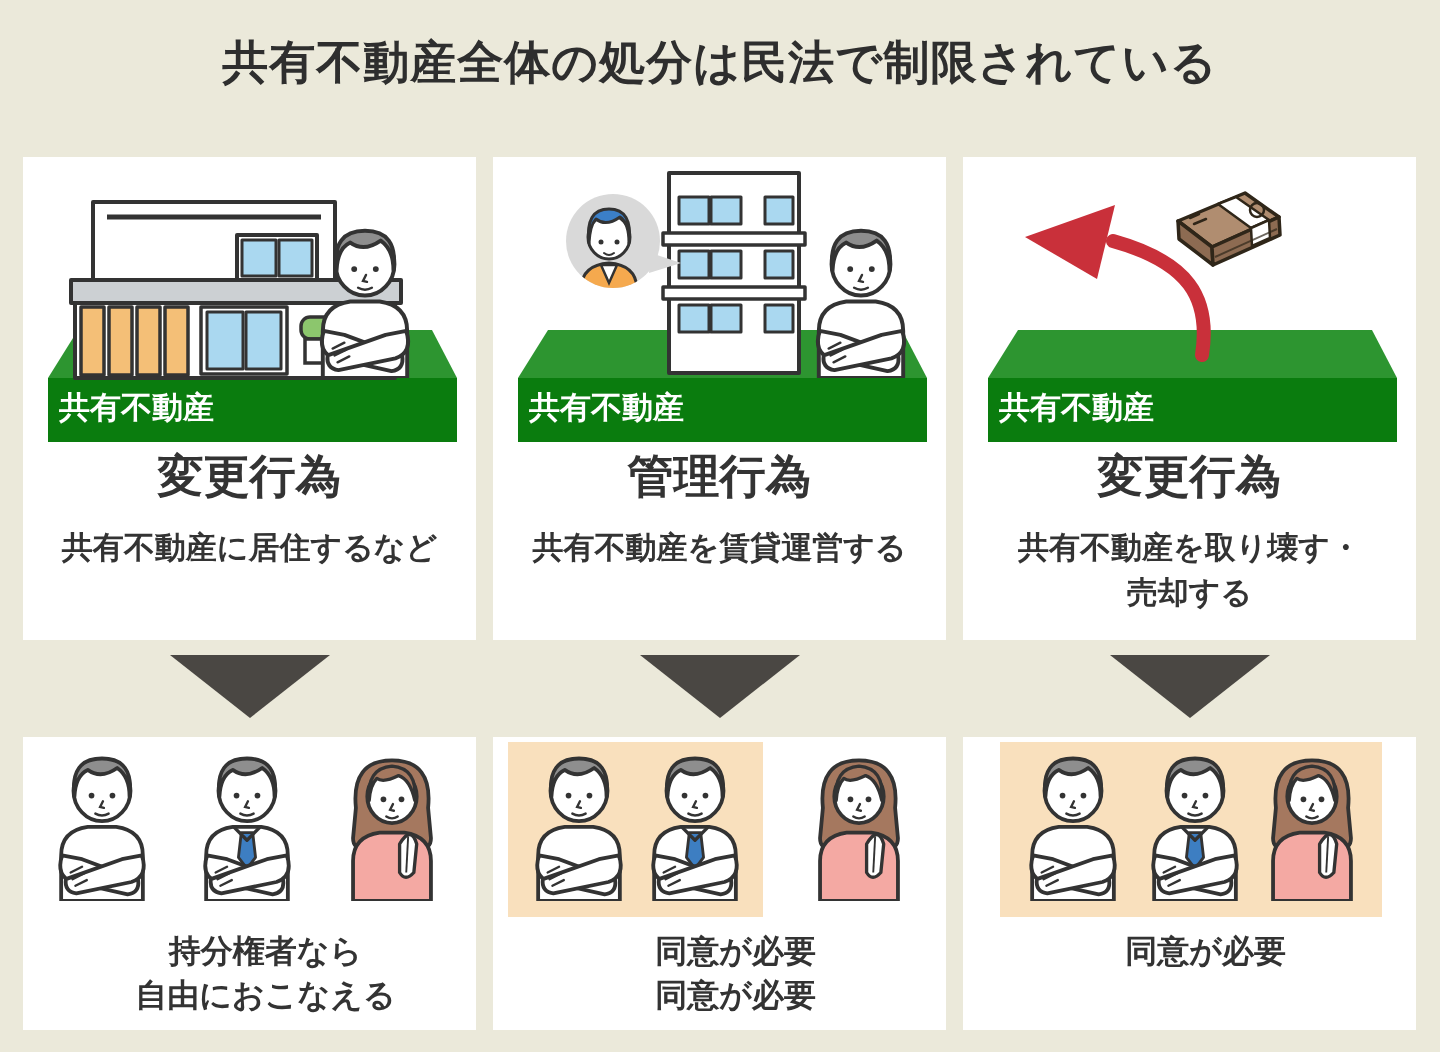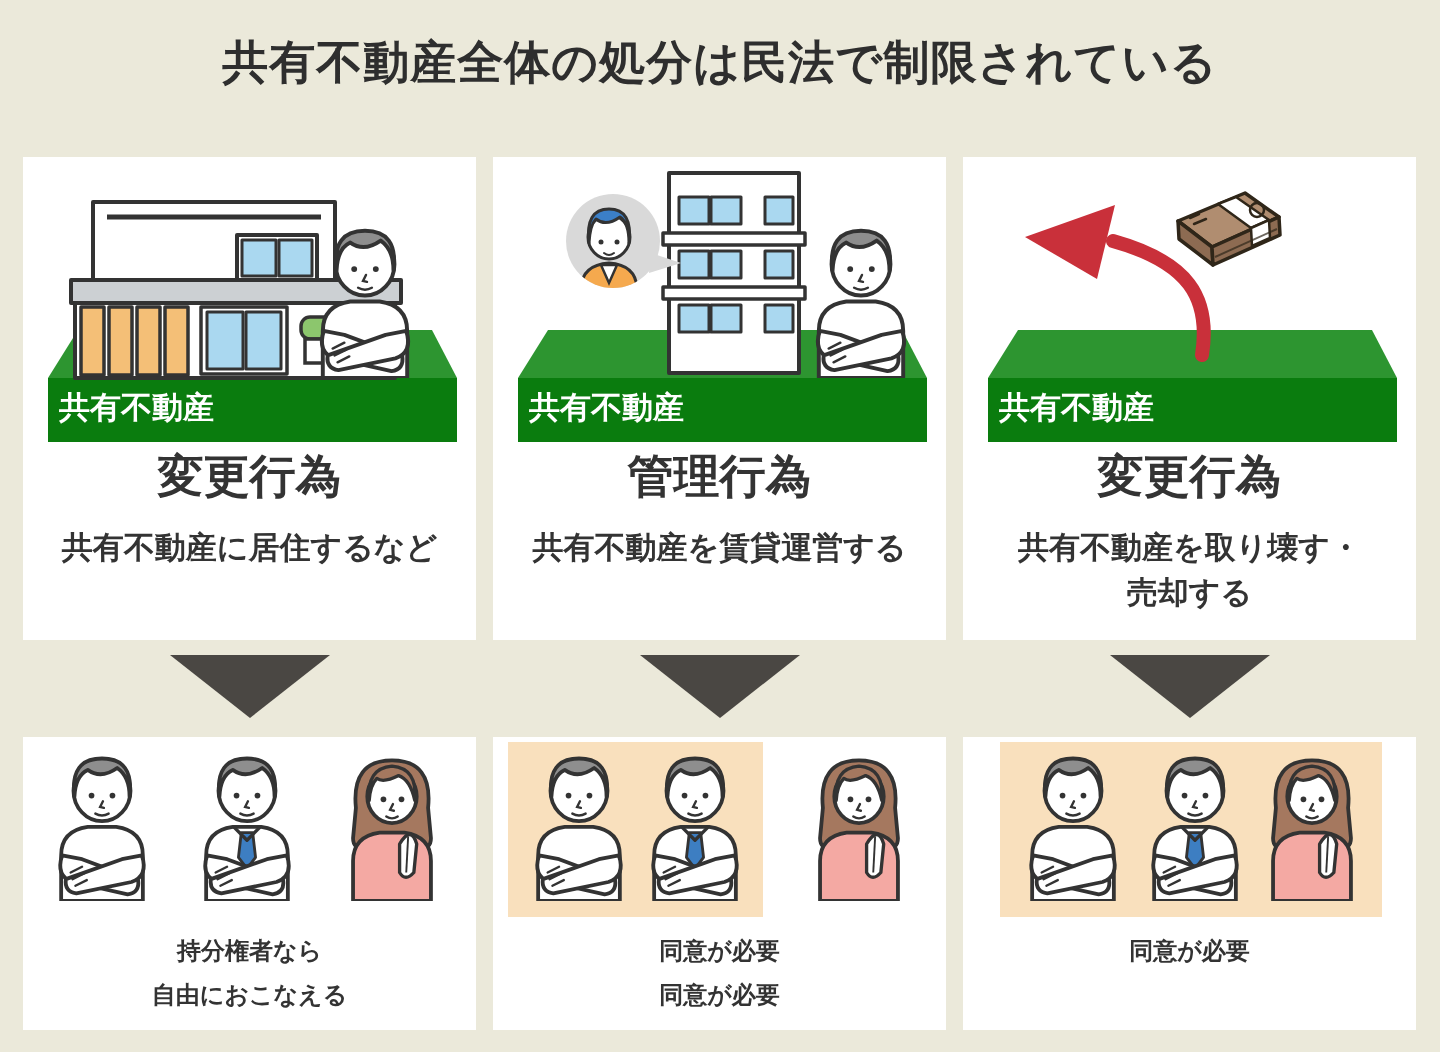--- a/index.html
+++ b/index.html
@@ -35,22 +35,22 @@
   }
   .tri {
     position:absolute; top:655px; width:0; height:0;
     border-left:80px solid transparent; border-right:80px solid transparent;
     border-top:63px solid #4a4743;
   }
   .hl { position:absolute; top:5px; background:#f9e0bd; height:175px; }
   .hl.c2 { left:15px; width:255px; }
   .hl.c3 { left:37px; width:382px; }
   .caption {
-    position:absolute; top:192px; left:0; width:100%;
-    text-align:center; font-size:24px; font-weight:700; line-height:44px;
+    position:absolute; top:192px; left:16px; width:100%;
+    text-align:center; font-size:32px; font-weight:700; line-height:44px;
   }
   svg { display:block; }
 </style>
 </head>
 <body>
 
 <svg width="0" height="0" style="position:absolute" aria-hidden="true">
   <defs>
     <symbol id="p-man" viewBox="0 0 110 160">
       <path d="M12 160 V112 Q12 86 40 82 L70 82 Q98 86 98 112 V160 Z" fill="#fff" stroke="#333" stroke-width="4" stroke-linejoin="round"></path>

